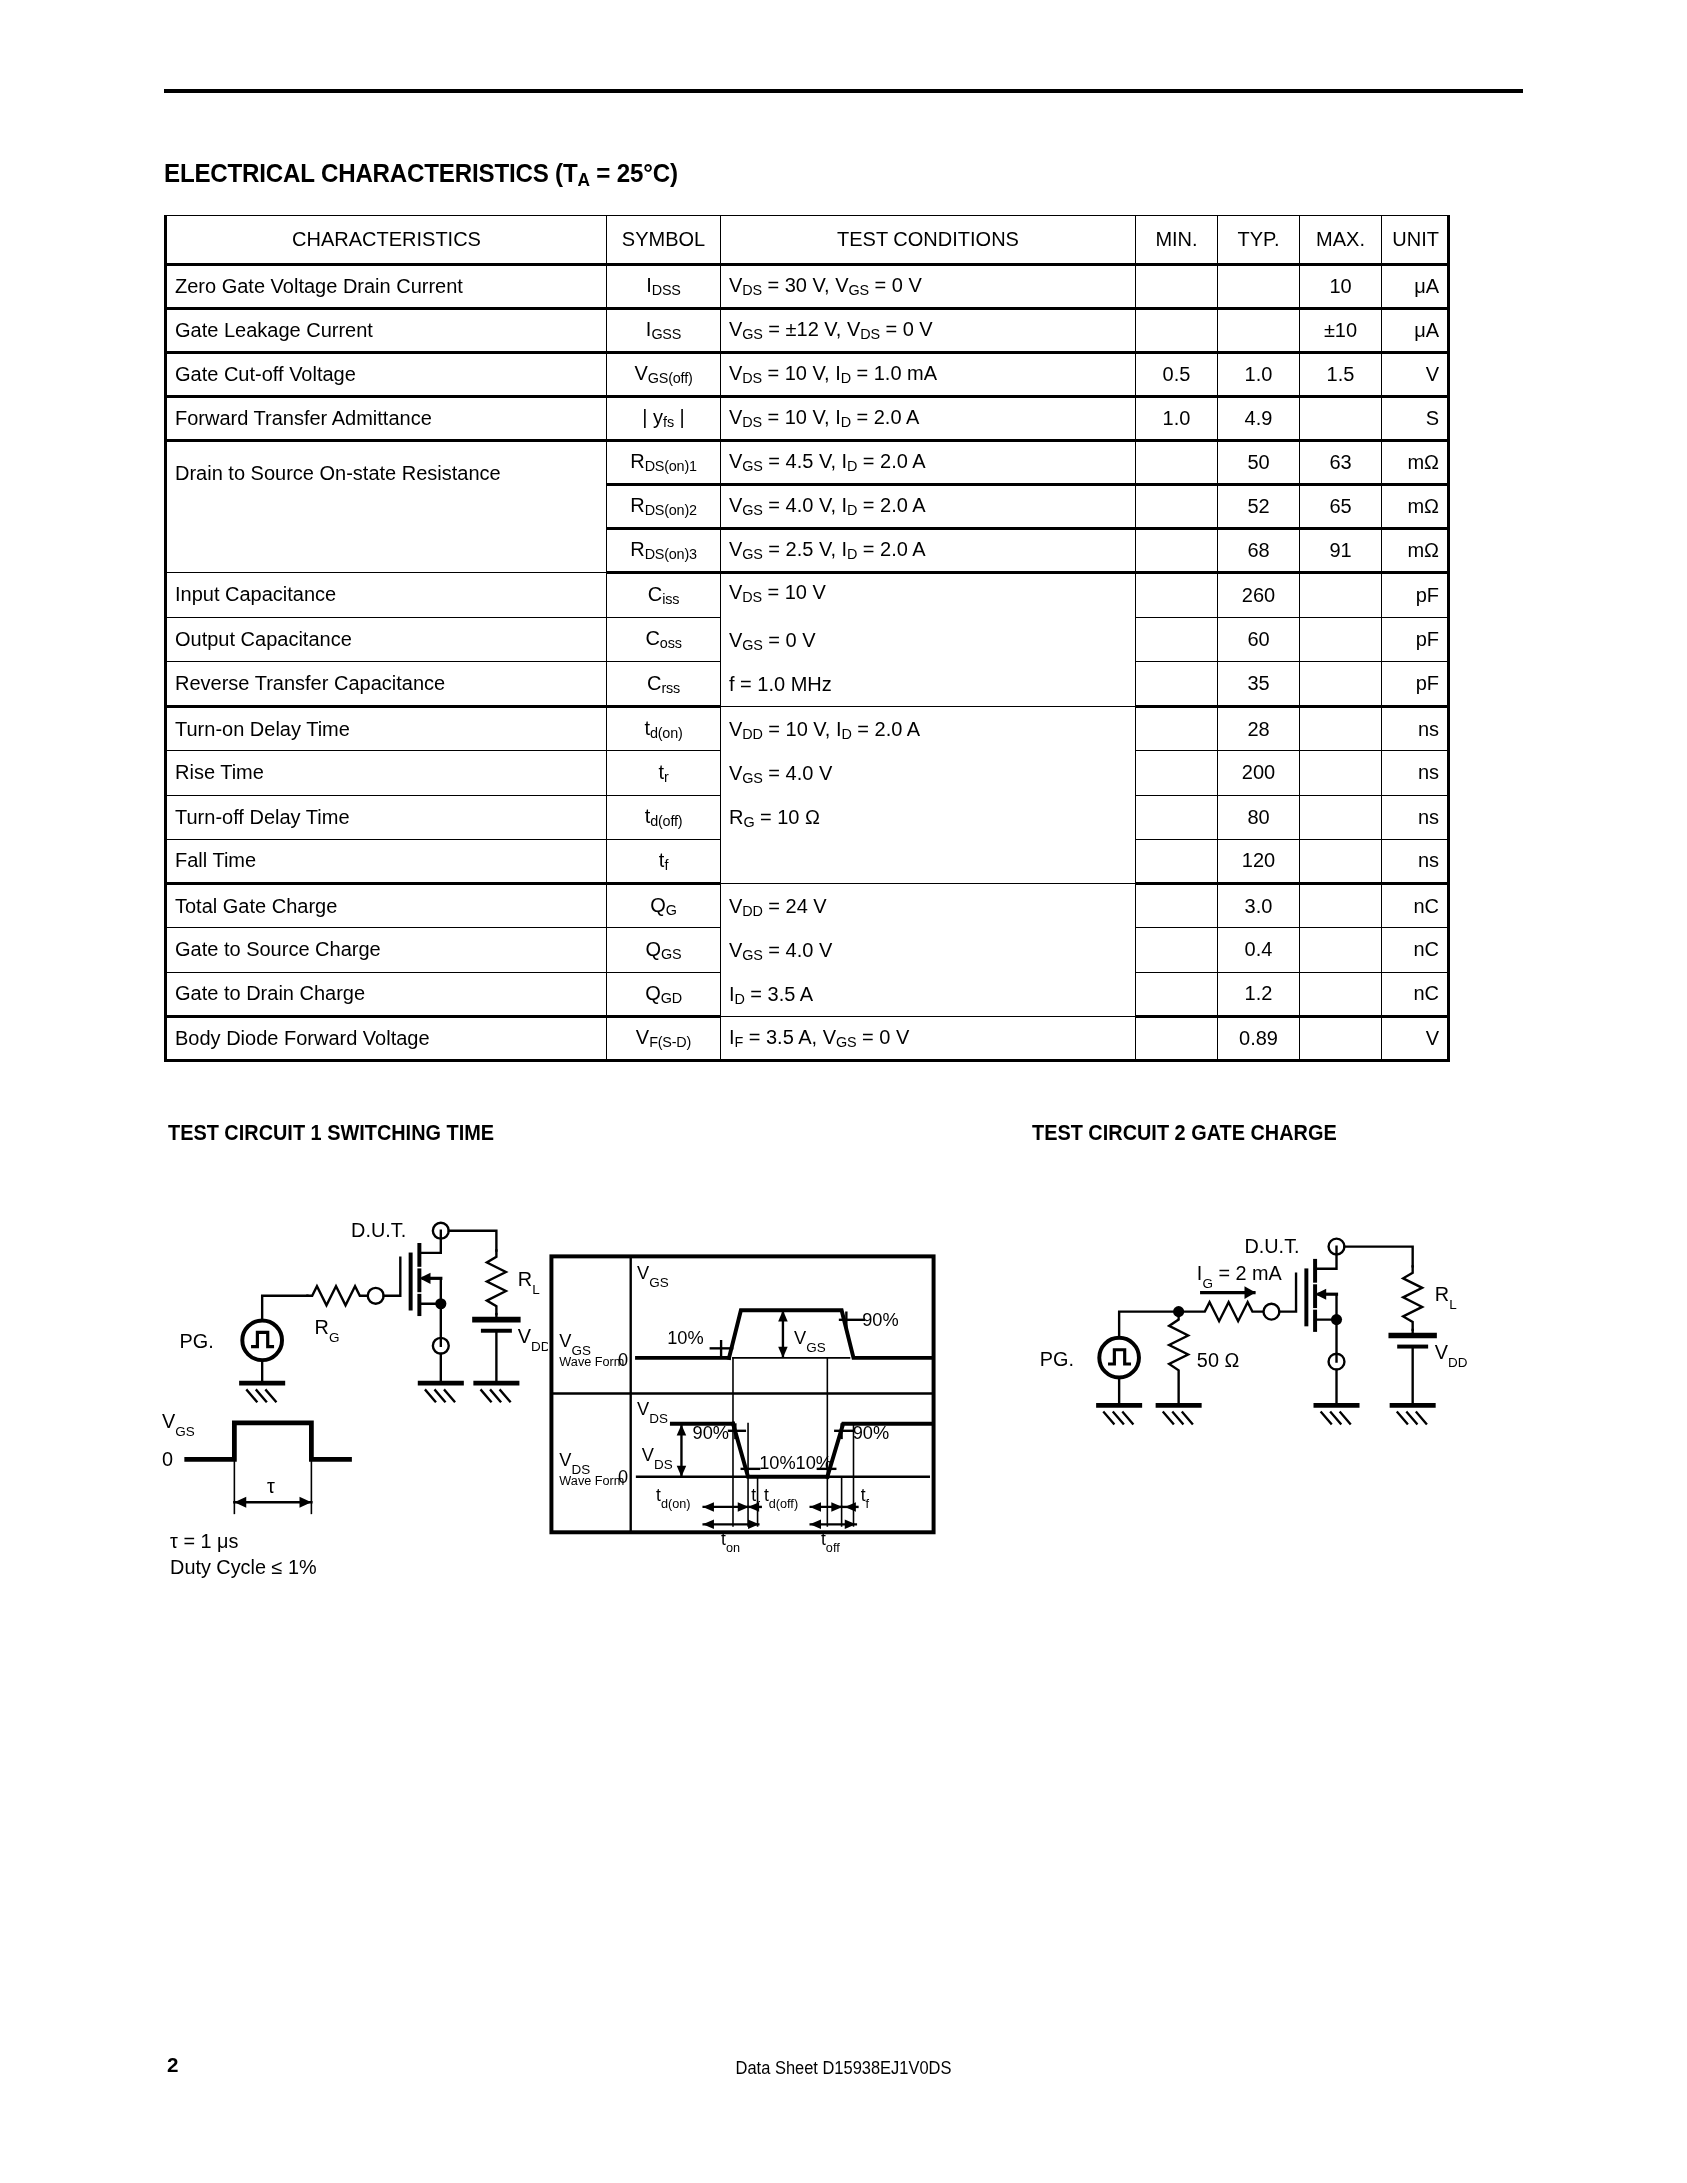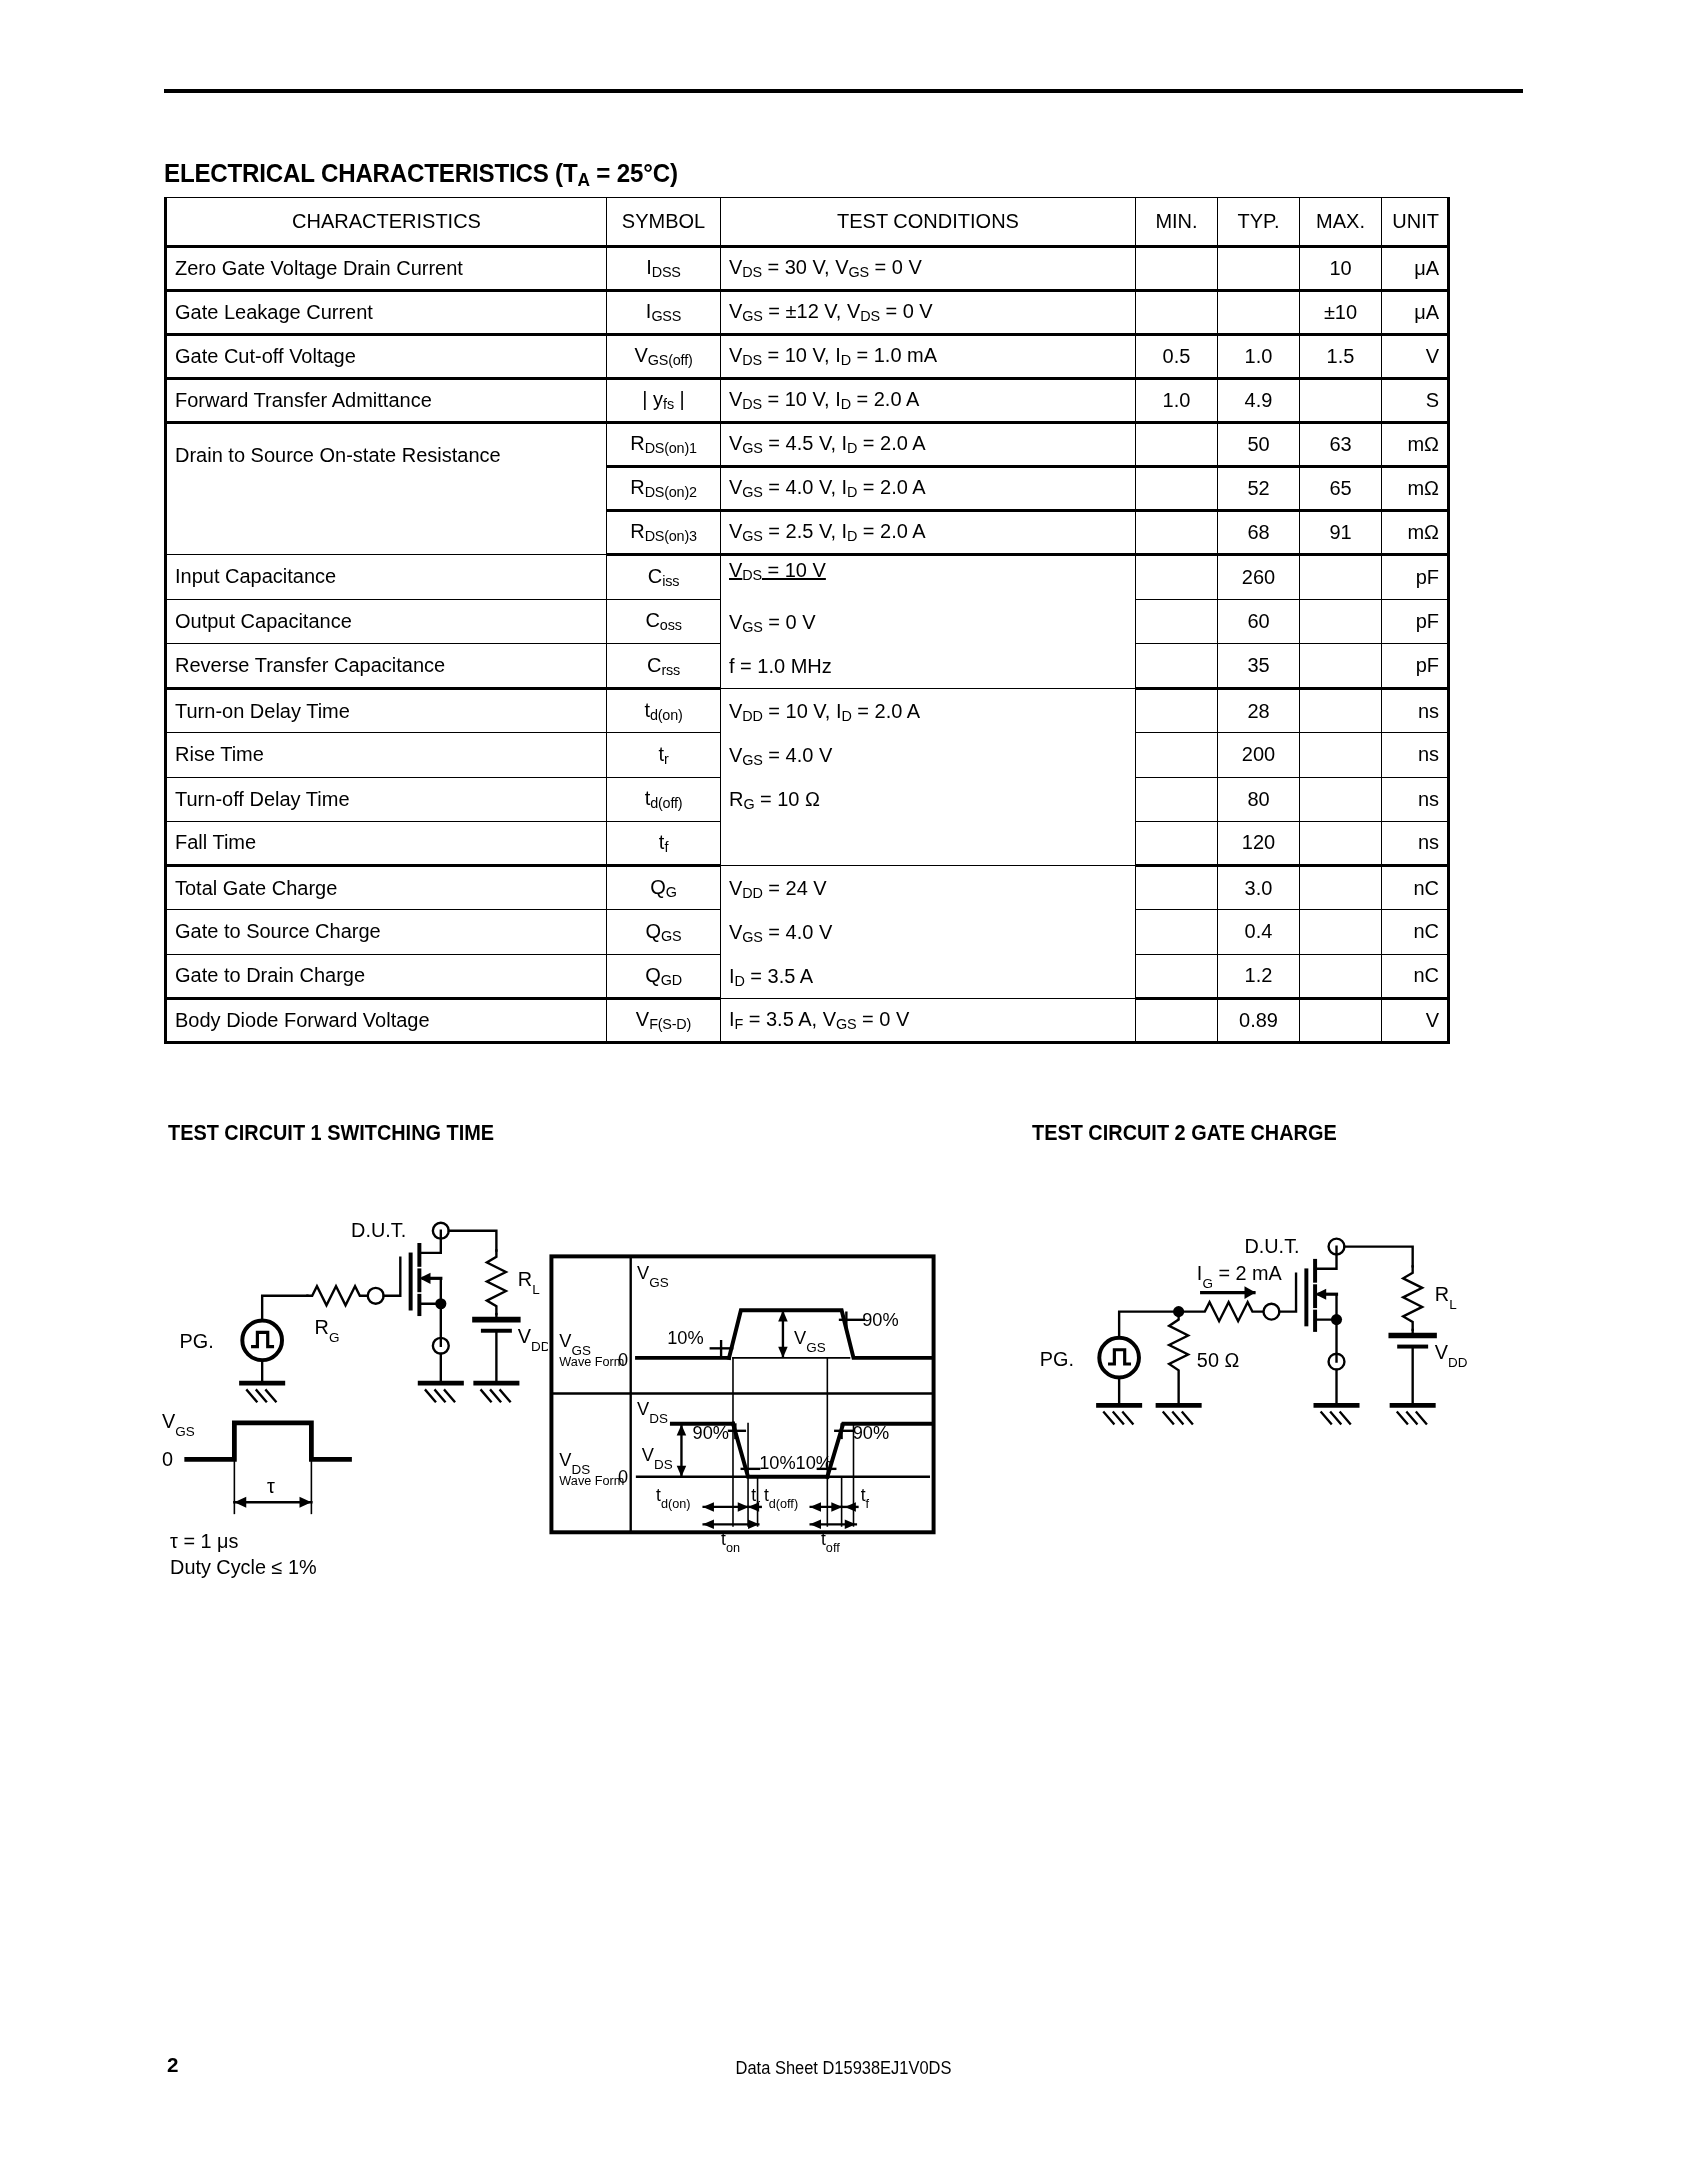--- a/index.html
+++ b/index.html
@@ -29,21 +29,21 @@
 
   
   .sec-title {
     position:absolute; left:164px; top:159px;
     font-size:25.4px; font-weight:bold; letter-spacing:-0.2px;
     transform:scaleX(0.95); transform-origin:left center; white-space:nowrap;
   }
 
   
   .tbl {
-    position:absolute; left:164px; top:197px;
+    position:absolute; left:164px; top:215px;
     border-collapse:collapse; table-layout:fixed; width:1282px;
     font-size:20px;
   }
   .tbl td, .tbl th {
     border:1.6px solid #000; padding:0 8px; font-weight:normal;
     vertical-align:middle; height:44px; box-sizing:border-box;
   }
   .tbl thead th { text-align:center; height:49px; font-size:20px; }
   .thick-b { border-bottom:3.2px solid #000 !important; }
   .tbl .outer-l { border-left:3.2px solid #000 !important; }
@@ -165,21 +165,21 @@
           <td class="c-cond thick-b">V<sub>GS</sub> = 2.5 V, I<sub>D</sub> = 2.0 A</td>
           <td class="c-min thick-b"></td>
           <td class="c-typ thick-b">68</td>
           <td class="c-max thick-b">91</td>
           <td class="c-unit outer-r ital thick-b">mΩ</td>
         </tr>
         <tr>
           <td class="c-char outer-l">Input Capacitance</td>
           <td class="c-sym">C<sub>iss</sub></td>
           <td class="c-cond cond-group" rowspan="3">
-            <div style="height:44px;line-height:29px;text-decoration:underline;">V<sub>DS</sub> = 10 V</div>
+            <div style="height:44px;line-height:36px;">V<sub>DS</sub> = 10 V</div>
             <div style="height:44px;line-height:44px;">V<sub>GS</sub> = 0 V</div>
             <div style="height:44px;line-height:44px;">f = 1.0 MHz</div>
           </td>
           <td class="c-min"></td>
           <td class="c-typ">260</td>
           <td class="c-max"></td>
           <td class="c-unit outer-r">pF</td>
         </tr>
         <tr>
           <td class="c-char outer-l">Output Capacitance</td>

